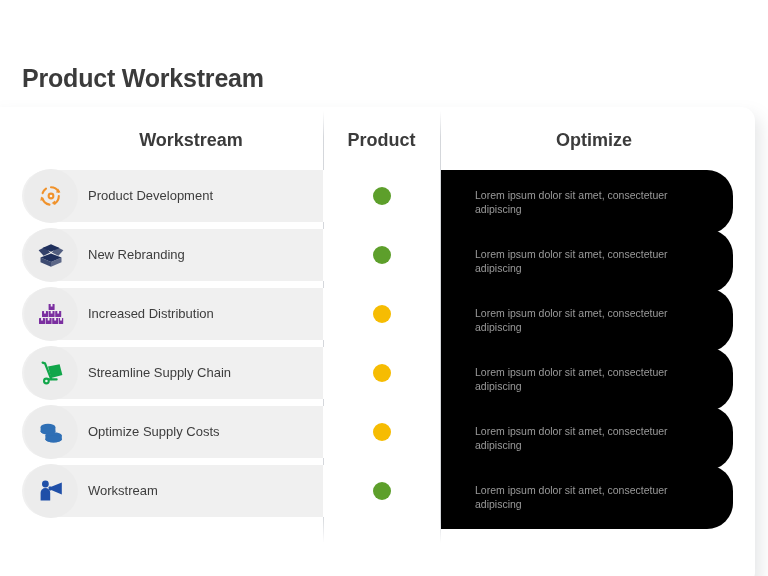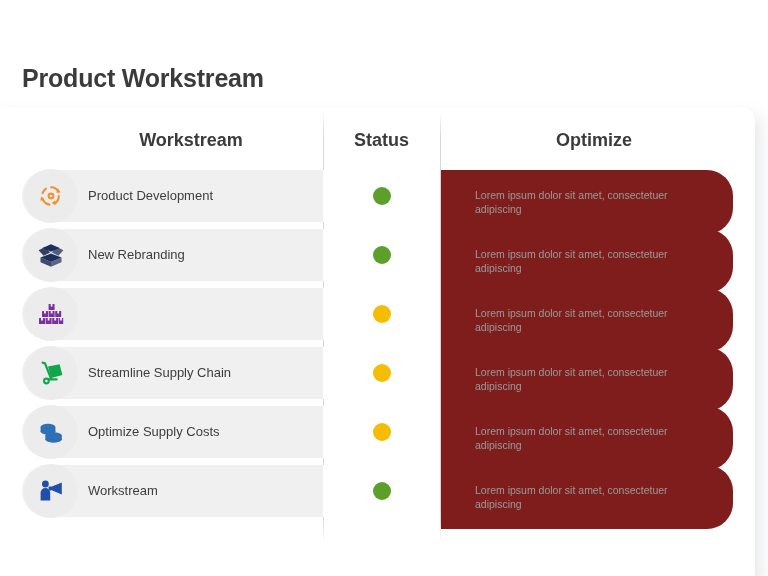--- a/index.html
+++ b/index.html
@@ -151,21 +151,21 @@
     z-index: -1;
   }
 
   
   .cm-pill {
     position: absolute;
     left: 441px;
     top: 0;
     width: 292px;
     height: 64px;
-    background: #7f1d1d;
+    background: #000000;
     border-radius: 0 26px 26px 0;
   }
   .cm-text {
     position: absolute;
     left: 34px;
     right: 24px;
     top: 50%;
     transform: translateY(-50%);
     font-size: 10.5px;
     line-height: 14px;
@@ -178,21 +178,21 @@
 <div class="stage">
 
   <div class="page-title">Product Workstream</div>
 
   <div class="card"></div>
 
   <div class="col-sep left"></div>
   <div class="col-sep right"></div>
 
   <div class="col-head workstream">Workstream</div>
-  <div class="col-head status">Status</div>
+  <div class="col-head status">Product</div>
   <div class="col-head comments">Optimize</div>
 
   <div class="rows" id="rows-container">
       <div class="row">
         <div class="ws-pill"></div>
         <div class="ws-icon-wrap">
           <svg width="26" height="26" viewBox="0 0 26 26">
             <path d="M13 4.2 a8.8 8.8 0 0 1 7.6 4.4" fill="none" stroke="#f0922b" stroke-width="2.1" stroke-linecap="round"></path>
             <path d="M20.8 13 a8.8 8.8 0 0 1 -4.4 7.6" fill="none" stroke="#f0922b" stroke-width="2.1" stroke-linecap="round"></path>
             <path d="M11.5 21.6 a8.8 8.8 0 0 1 -7.1 -6.2" fill="none" stroke="#f0922b" stroke-width="2.1" stroke-linecap="round"></path>
@@ -247,20 +247,21 @@
             <rect x="1" y="16" width="6" height="6" rx="0.6" fill="#7b2fa0"></rect>
             <rect x="3.1" y="16" width="1.8" height="2.52" fill="#f2eef6"></rect>
             <rect x="7.6" y="16" width="6" height="6" rx="0.6" fill="#7b2fa0"></rect>
             <rect x="9.7" y="16" width="1.8" height="2.52" fill="#f2eef6"></rect>
             <rect x="14.2" y="16" width="6" height="6" rx="0.6" fill="#7b2fa0"></rect>
             <rect x="16.3" y="16" width="1.8" height="2.52" fill="#f2eef6"></rect>
             <rect x="20.8" y="16" width="4.4" height="6" rx="0.6" fill="#7b2fa0"></rect>
             <rect x="22.1" y="16" width="1.8" height="2.52" fill="#f2eef6"></rect>
           </svg>
         </div>
+        <div class="ws-label">Increased Distribution</div>
         <div class="status-band">
           <div class="status-dot" style="background:#f6bc02;"></div>
         </div>
         <div class="cm-pill">
           <div class="cm-text">Lorem ipsum dolor sit amet, consectetuer adipiscing</div>
         </div>
       </div>
       <div class="row">
         <div class="ws-pill"></div>
         <div class="ws-icon-wrap">

